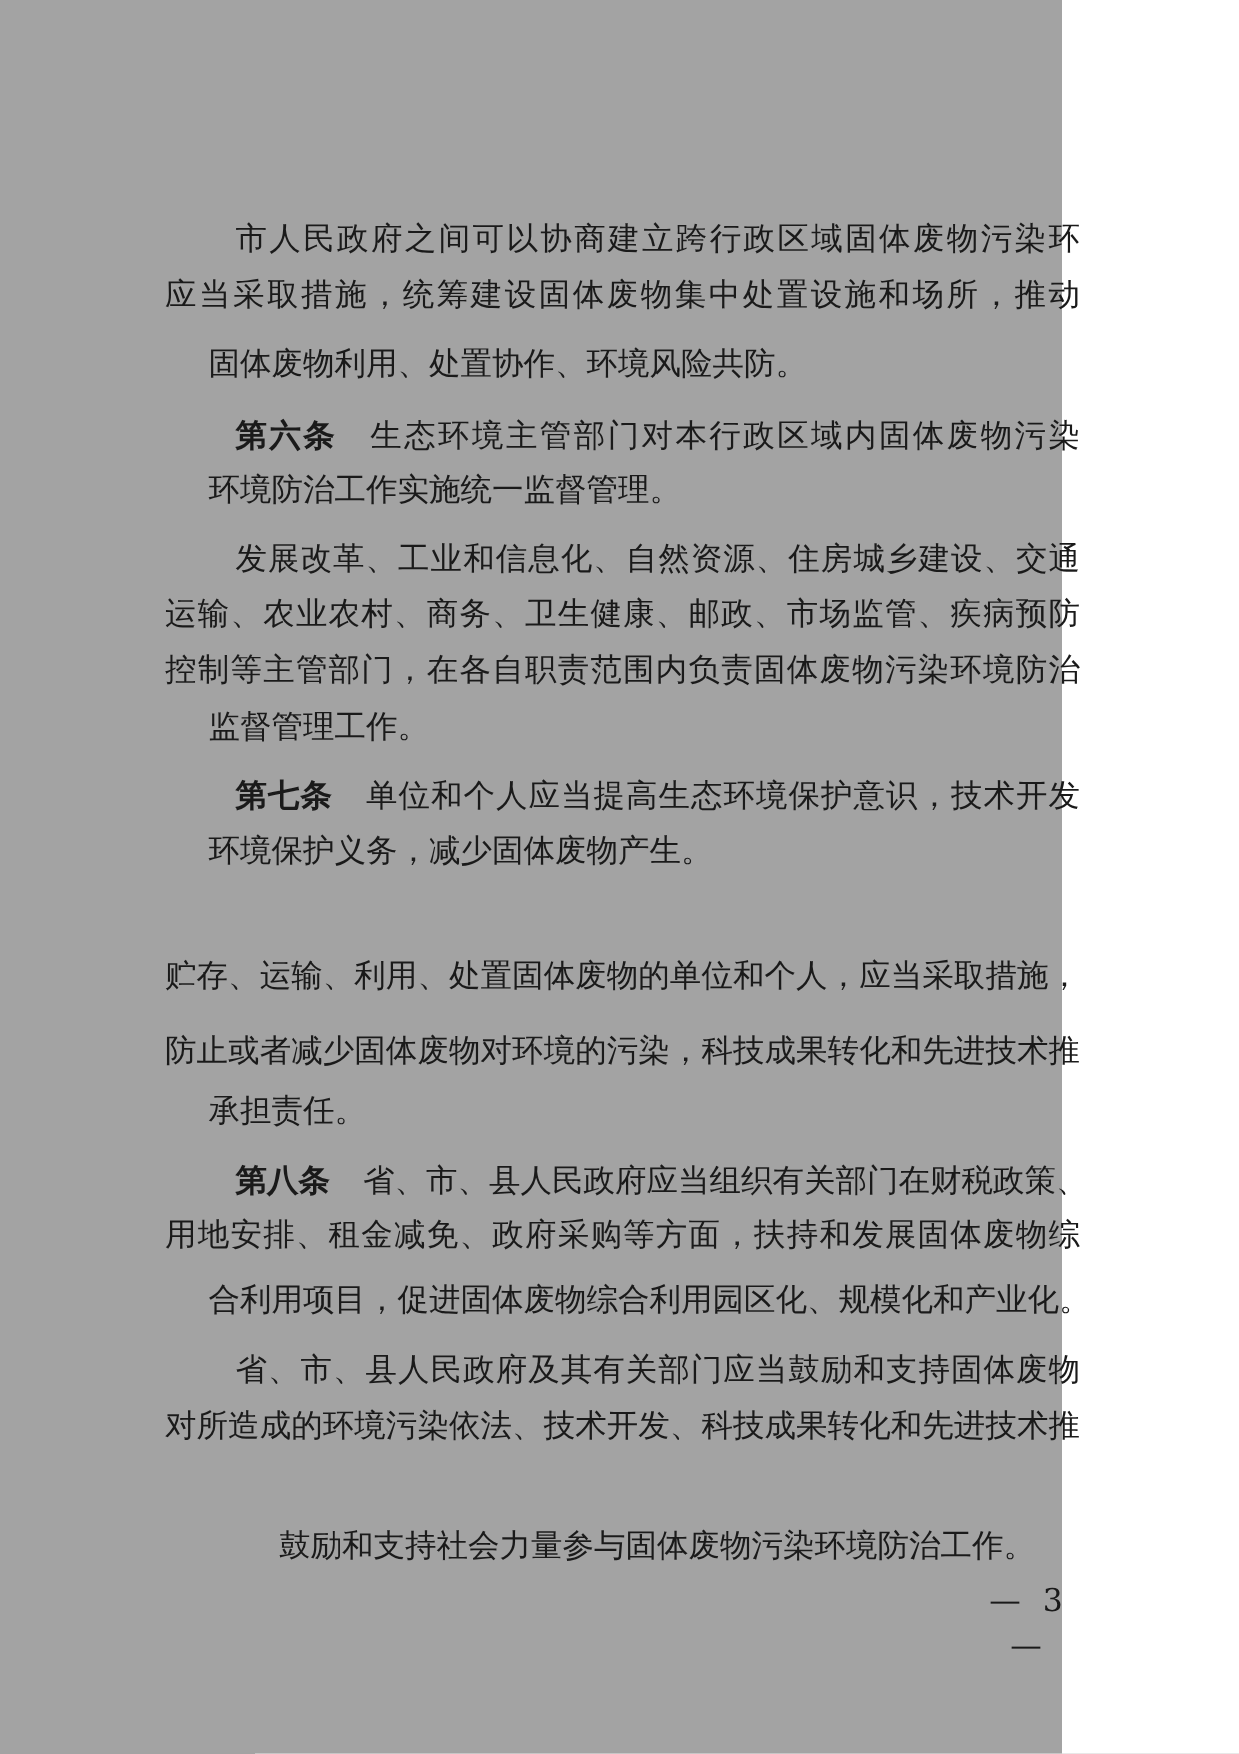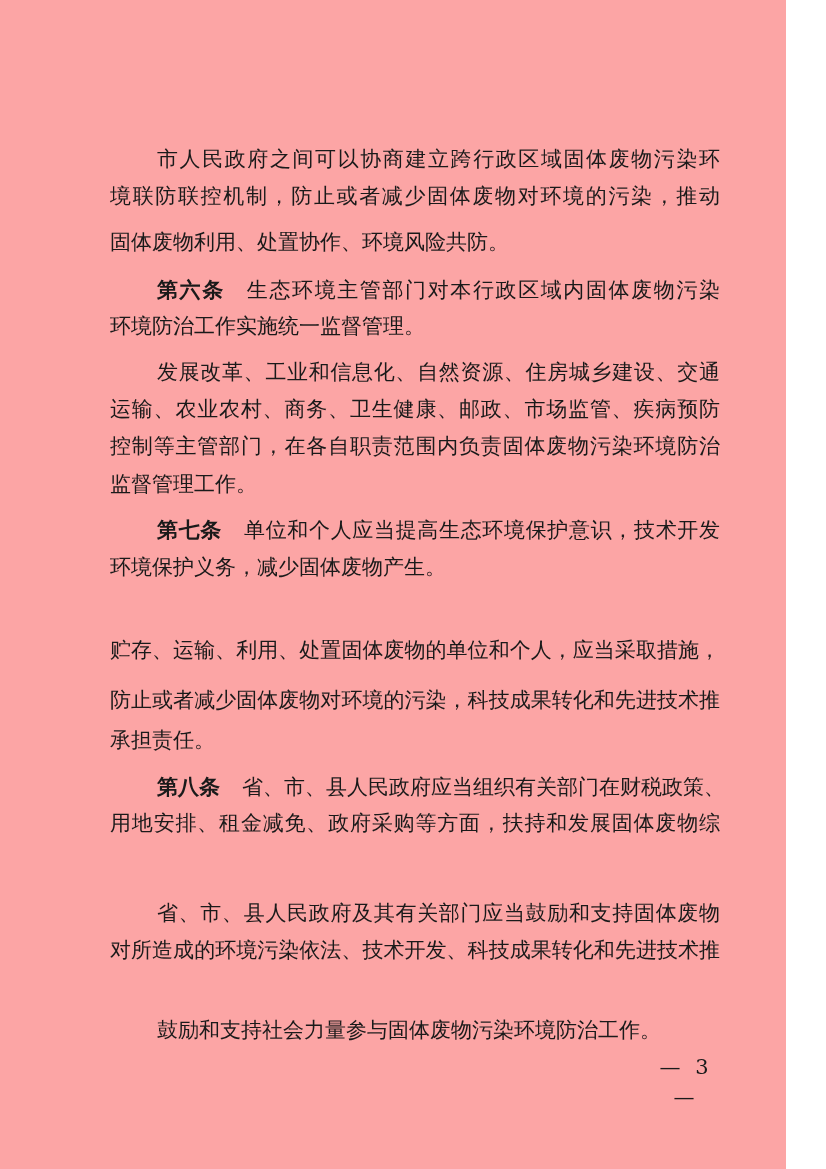--- a/index.html
+++ b/index.html
@@ -11,42 +11,43 @@
       width: 826px;
       height: 1169px;
       position: relative;
       overflow: hidden;
       font-family: "DejaVu Serif", "Liberation Serif", serif;
       color: #1a1a1a;
     }
     .page {
       position: absolute;
       left: 0; top: 0;
-      width: 786px;
+      width: 708px;
       height: 1169px;
-      background: #fca5a5;
+      background: #a3a3a3;
     }
     .line {
       position: absolute;
       left: 110px;
       width: 610px;
       height: 38px;
       line-height: 38px;
       font-size: 21px;
       white-space: nowrap;
       text-align: justify;
       text-align-last: justify;
       letter-spacing: 0px;
     }
     .line.indent {
       left: 157px;
       width: 563px;
     }
     .line.last {
       text-align-last: left;
+      margin-left: 29px;
     }
     .article-label {
       font-family: "DejaVu Sans", "Liberation Sans", sans-serif;
       font-weight: bold;
       margin-right: 22px;
     }
     .page-number {
       position: absolute;
       left: 648px;
       top: 1052px;
@@ -58,21 +59,21 @@
       font-family: "DejaVu Serif", "Liberation Serif", serif;
       letter-spacing: 4px;
     }
   </style>
 </head>
 <body>
 
 <div class="page">
 
   <div class="line indent" style="top:140px">市人民政府之间可以协商建立跨行政区域固体废物污染环</div>
-  <div class="line" style="top:177px">境联防联控机制，防止或者减少固体废物对环境的污染，推动</div>
+  <div class="line" style="top:177px">应当采取措施，统筹建设固体废物集中处置设施和场所，推动</div>
   <div class="line last" style="top:223px">固体废物利用、处置协作、环境风险共防。</div>
 
   <div class="line indent" style="top:271px">
     <span class="article-label">第六条</span><span>生态环境主管部门对本行政区域内固体废物污染</span>
   </div>
   <div class="line indent" style="top:353px">发展改革、工业和信息化、自然资源、住房城乡建设、交通</div>
 
   <div class="line last" style="top:307px">环境防治工作实施统一监督管理。</div>
   <div class="line" style="top:390px">运输、农业农村、商务、卫生健康、邮政、市场监管、疾病预防</div>
   <div class="line" style="top:427px">控制等主管部门，在各自职责范围内负责固体废物污染环境防治</div>
@@ -84,20 +85,21 @@
   <div class="line last" style="top:548px">环境保护义务，减少固体废物产生。</div>
 
   <div class="line" style="top:631px">贮存、运输、利用、处置固体废物的单位和个人，应当采取措施，</div>
   <div class="line" style="top:681px">防止或者减少固体废物对环境的污染，科技成果转化和先进技术推</div>
   <div class="line indent" style="top:768px">
     <span class="article-label">第八条</span><span>省、市、县人民政府应当组织有关部门在财税政策、</span>
   </div>
 
   <div class="line last" style="top:721px">承担责任。</div>
   <div class="line" style="top:804px">用地安排、租金减免、政府采购等方面，扶持和发展固体废物综</div>
+  <div class="line last" style="top:847px">合利用项目，促进固体废物综合利用园区化、规模化和产业化。</div>
 
   <div class="line indent" style="top:894px">省、市、县人民政府及其有关部门应当鼓励和支持固体废物</div>
   <div class="line" style="top:931px">对所造成的环境污染依法、技术开发、科技成果转化和先进技术推</div>
 
   <div class="line indent last" style="top:1011px">鼓励和支持社会力量参与固体废物污染环境防治工作。</div>
 
   <div class="page-number">— 3 —</div>
 
 </div>
 

